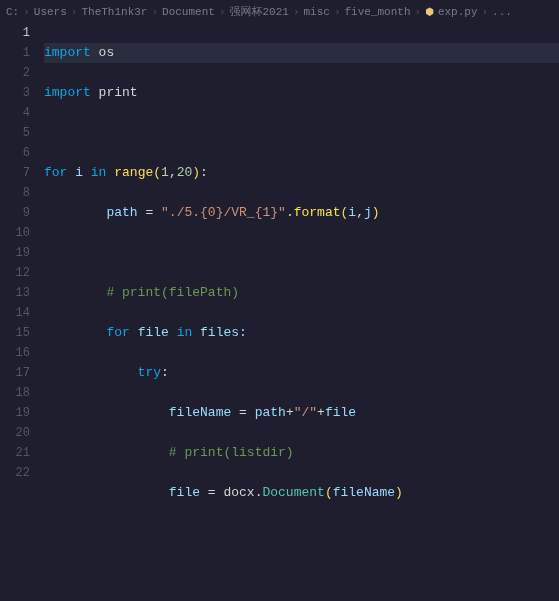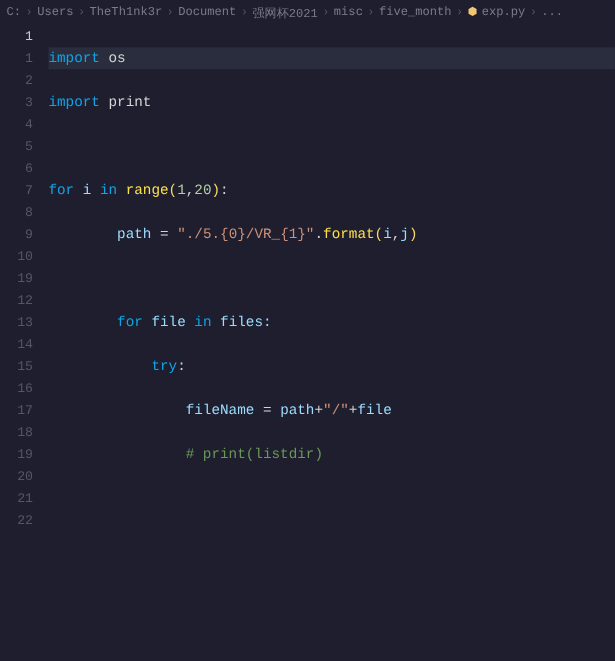--- a/index.html
+++ b/index.html
@@ -113,24 +113,26 @@
     <div class="line">21</div>
     <div class="line">22</div>
   </div>
   <div class="code">
 <div class="line highlight-line"><span class="kw">import</span><span> os</span></div>
 <div class="line"><span class="kw">import</span><span> print</span></div>
 <div class="line"><span></span></div>
 <div class="line"><span class="kw">for</span><span class="blue-var"> i </span><span class="kw">in</span><span> </span><span class="fn">range</span><span class="punc">(</span><span class="num">1</span><span>,</span><span class="num">20</span><span class="punc">)</span><span>:</span></div>
 <div class="line"><span class="blue-var">        path </span><span class="op">=</span><span> </span><span class="str">"./5.{0}/VR_{1}"</span><span>.</span><span class="fn">format</span><span class="punc">(</span><span class="blue-var">i</span><span>,</span><span class="blue-var">j</span><span class="punc">)</span></div>
 <div class="line"><span></span></div>
+<div class="line"><span class="comm">        # print(filePath)</span></div>
 <div class="line"><span class="kw">        for</span><span class="blue-var"> file </span><span class="kw">in</span><span class="blue-var"> files:</span></div>
 <div class="line"><span class="kw">            try</span><span>:</span></div>
 <div class="line"><span class="blue-var">                fileName </span><span class="op">=</span><span class="blue-var"> path</span><span class="op">+</span><span class="str">"/"</span><span class="op">+</span><span class="blue-var">file</span></div>
 <div class="line"><span class="comm">                # print(listdir)</span></div>
+<div class="line"><span class="blue-var">                file </span><span class="op">=</span><span> docx.</span><span class="cls">Document</span><span class="punc">(</span><span class="blue-var">fileName</span><span class="punc">)</span></div>
 
 
 
 
 
 
 
 
 
   </div>

